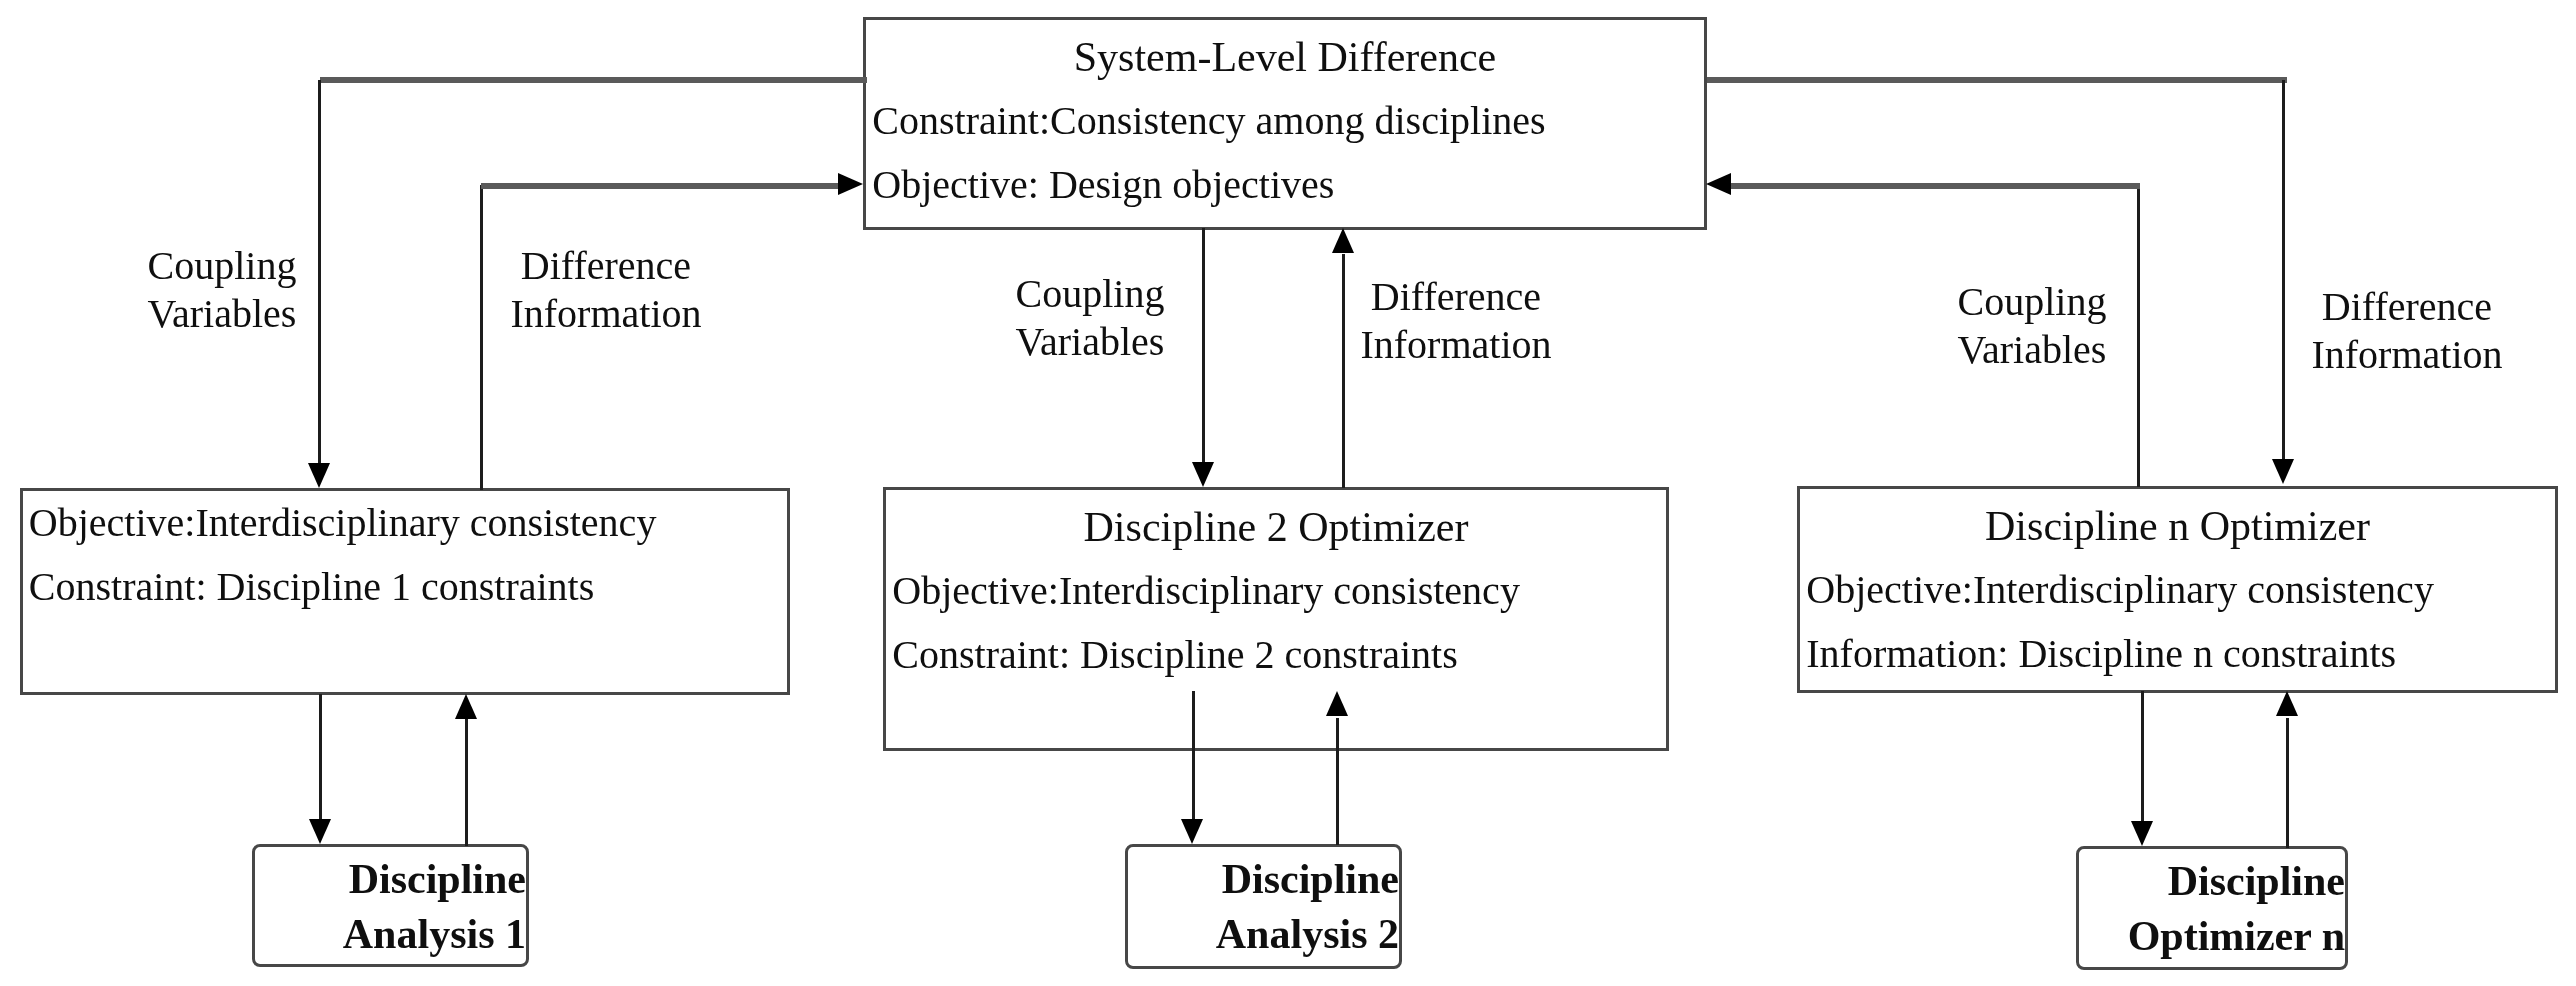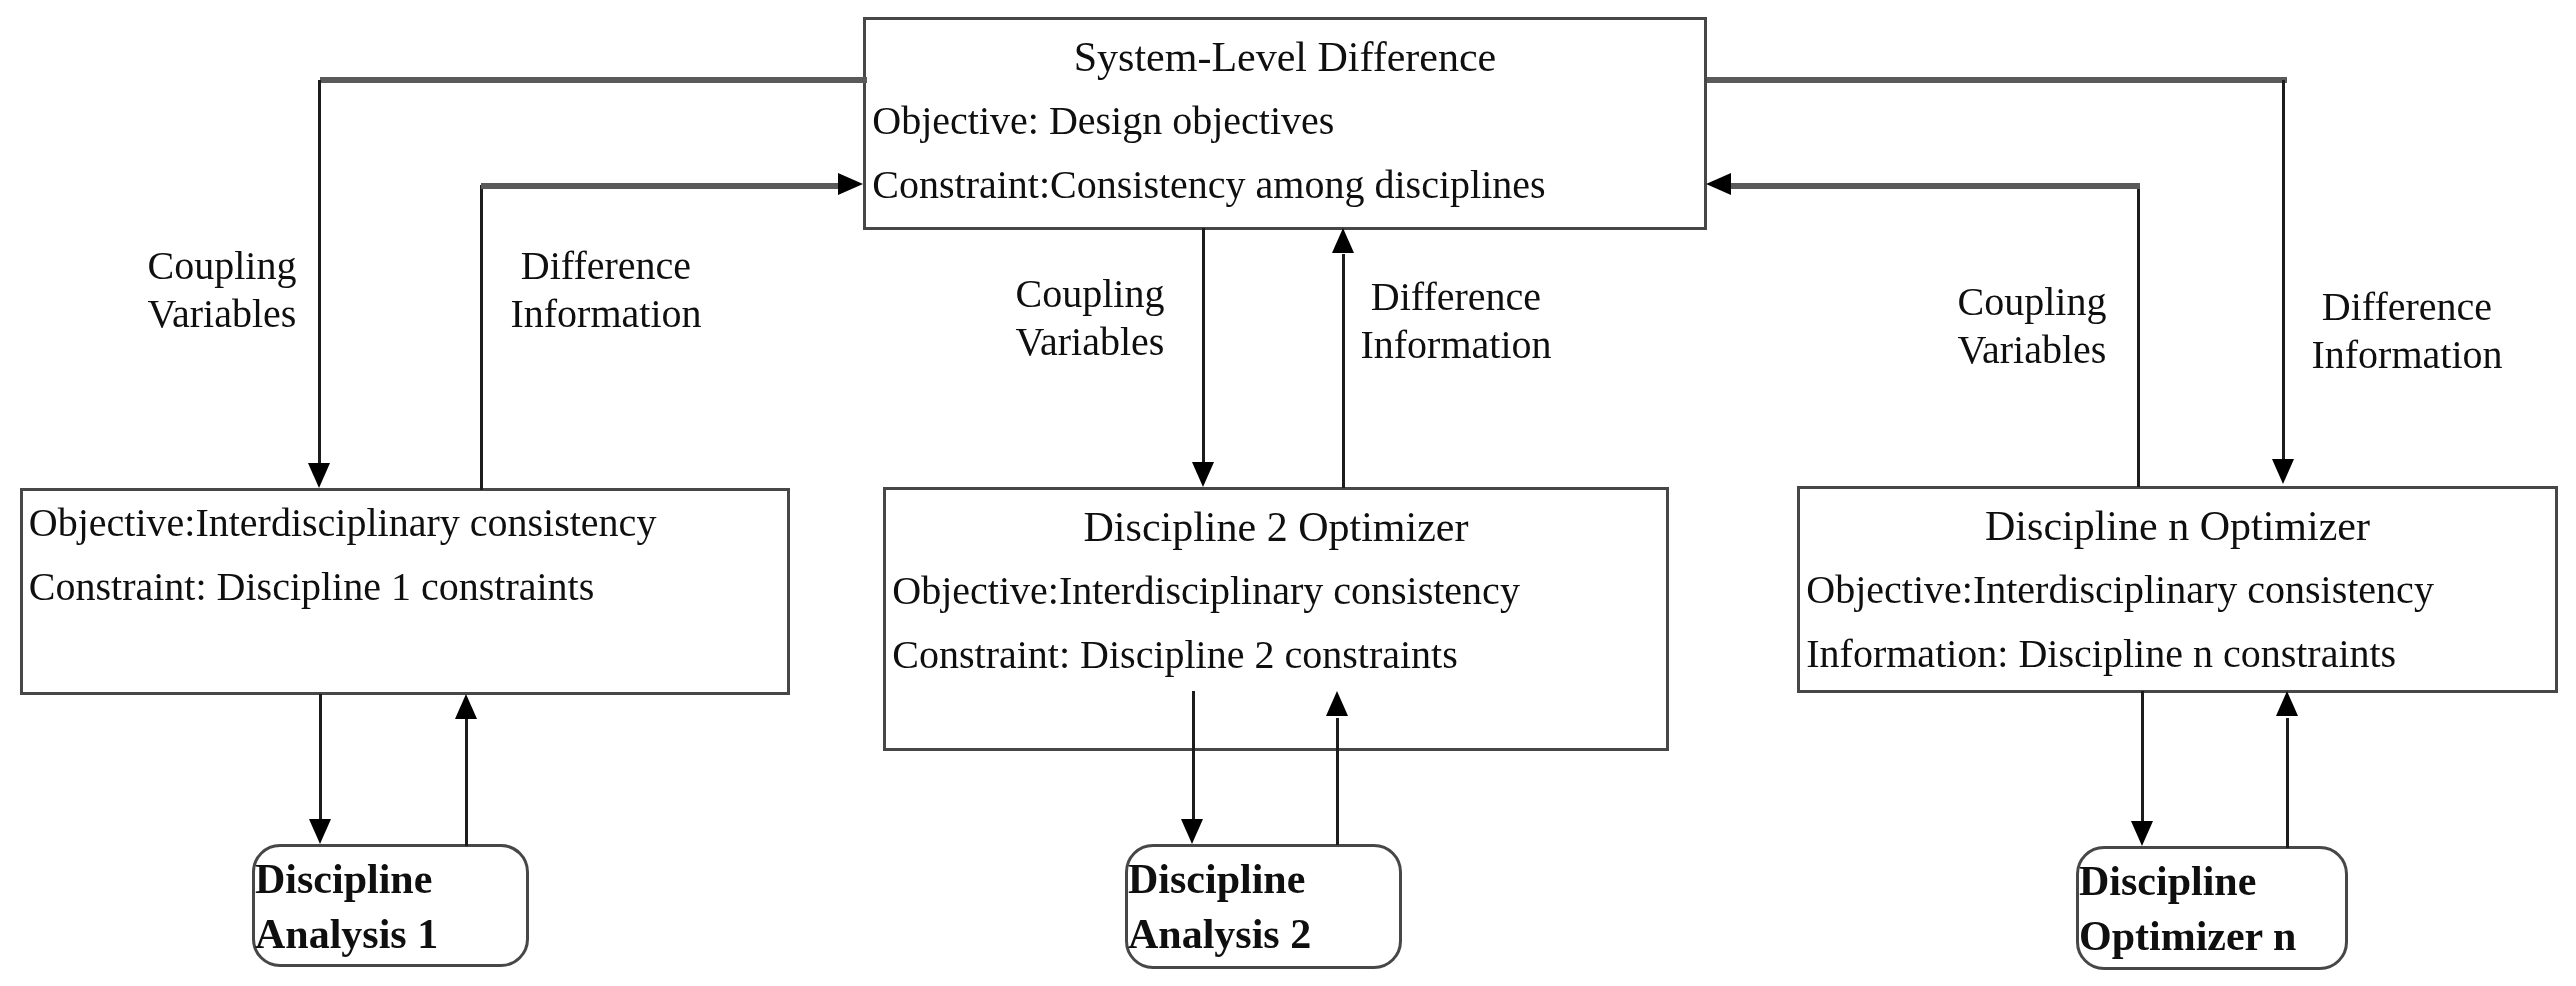--- a/index.html
+++ b/index.html
@@ -25,22 +25,22 @@
     padding-top:4.7px;
   }
   .opt-line{
     font-size:40px;
     line-height:64px;
     text-align:left;
     white-space:nowrap;
     padding-left:6.3px;
   }
   .analysis{
-    border-radius:28px;
-    text-align:left;
+    border-radius:8px;
+    text-align:right;
     font-weight:bold;
   }
   .analysis-line{
     font-size:42px;
     line-height:55px;
     white-space:nowrap;
   }
   .analysis{padding-top:4.7px;}
   .hline{position:absolute;height:5.5px;background:#5a5a5a;}
   .vline{position:absolute;width:3.1px;background:#1c1c1c;}
@@ -58,22 +58,22 @@
     white-space:nowrap;
   }
 </style>
 </head>
 <body>
 
 <div id="stage">
 
   <div class="box" style="left:863px;top:17px;width:844px;height:213px;">
     <div class="opt-title">System-Level Difference</div>
+    <div class="opt-line">Constraint:Consistency among disciplines</div>
     <div class="opt-line">Objective: Design objectives</div>
-    <div class="opt-line">Constraint:Consistency among disciplines</div>
   </div>
 
   <div class="box" style="left:19.5px;top:488px;width:770px;height:207px;">
     <div class="opt-line">Objective:Interdisciplinary consistency</div>
     <div class="opt-line">Constraint: Discipline 1 constraints</div>
   </div>
 
   <div class="box" style="left:883px;top:487px;width:786px;height:264px;">
     <div class="opt-title">Discipline 2 Optimizer</div>
     <div class="opt-line">Objective:Interdisciplinary consistency</div>

